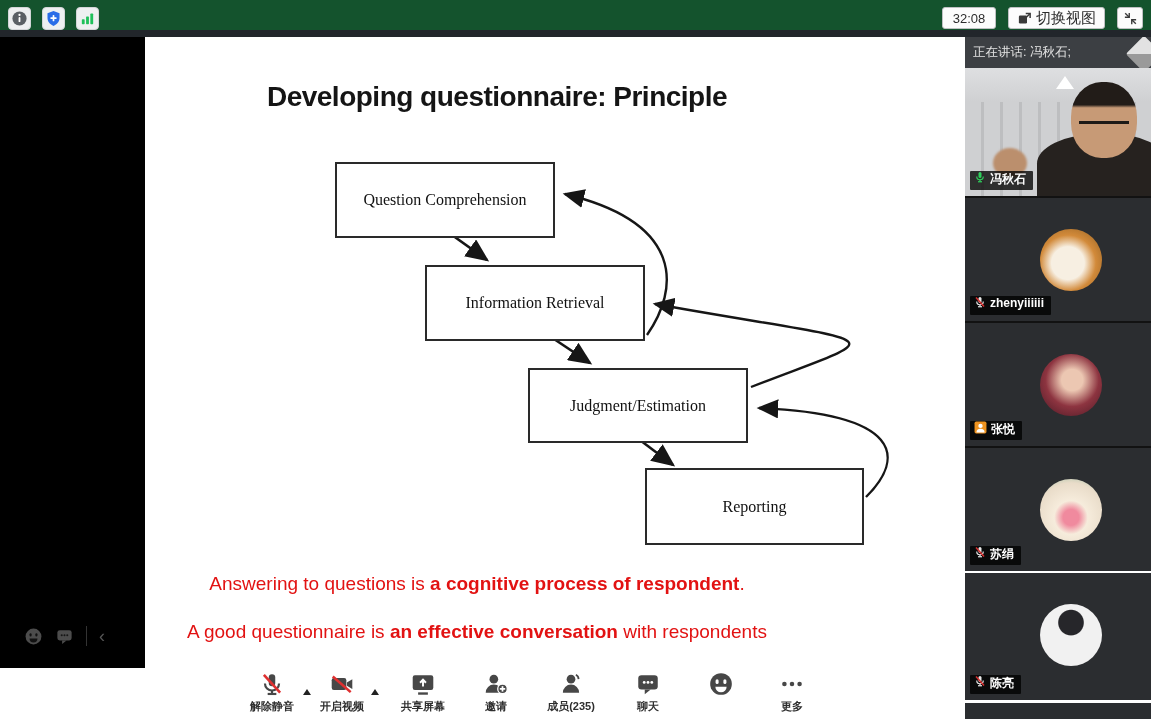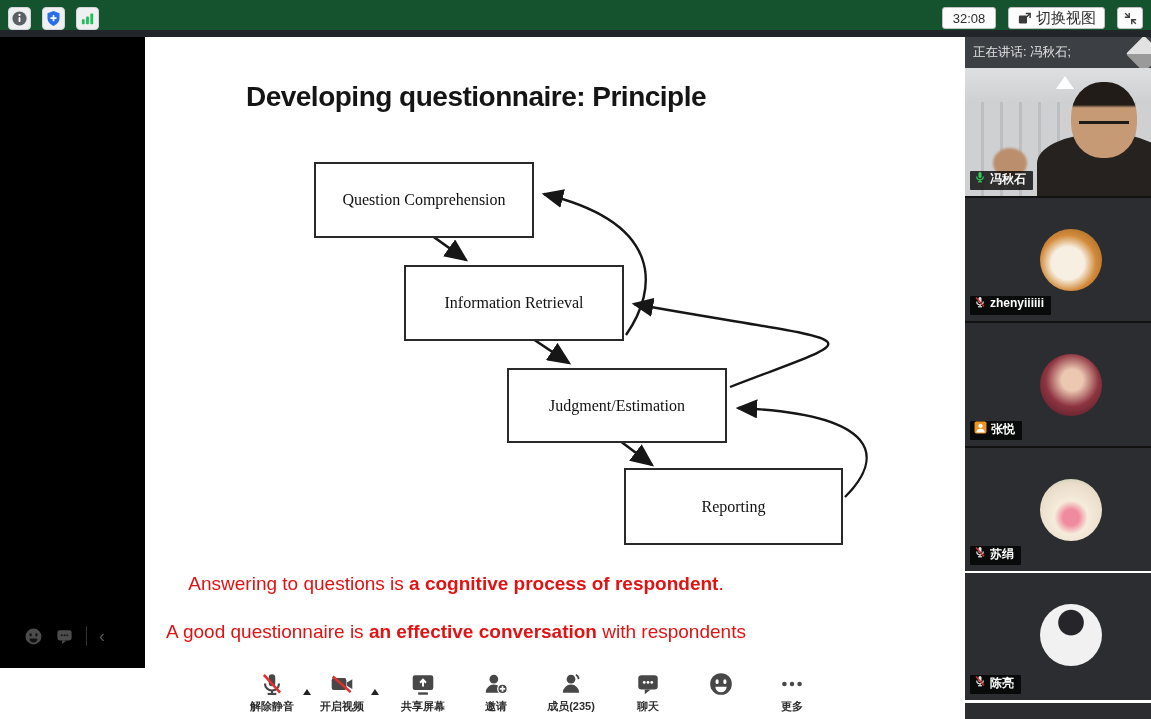--- a/index.html
+++ b/index.html
@@ -23,21 +23,21 @@
 
   
   .dark-strip{position:absolute;left:0;top:30px;width:1151px;height:7px;background:#22262b;}
   .main-white{position:absolute;left:0;top:37px;width:965px;height:682px;background:#ffffff;}
   .left-black{position:absolute;left:0;top:37px;width:145px;height:631px;background:#000;}
   .left-icons{position:absolute;left:24px;bottom:22px;display:flex;align-items:center;gap:12px;color:#4c4c4c;}
   .vdiv{width:1px;height:20px;background:#333;}
   .chev{font-size:18px;color:#565656;line-height:1;cursor:pointer;}
 
   
-  .slide{position:absolute;left:132px;top:37px;width:648px;height:682px;}
+  .slide{position:absolute;left:153px;top:37px;width:648px;height:682px;}
   .slide-title{position:absolute;top:44px;left:20px;width:100%;margin:0;text-align:center;
         font-size:28px;font-weight:700;color:#151515;letter-spacing:-0.5px;}
   .flow-arrows{position:absolute;left:0;top:0;width:820px;height:682px;pointer-events:none;}
   .fbox{position:absolute;border:2px solid #2a2a2a;background:#fff;display:flex;align-items:center;
         justify-content:center;font-family:"Liberation Serif","DejaVu Serif",serif;font-size:16px;color:#111;
         box-sizing:border-box;}
   .b1{left:182px;top:125px;width:220px;height:76px;align-items:center;}
   .b2{left:272px;top:228px;width:220px;height:76px;}
   .b3{left:375px;top:331px;width:220px;height:75px;}
   .b4{left:492px;top:431px;width:219px;height:77px;}

